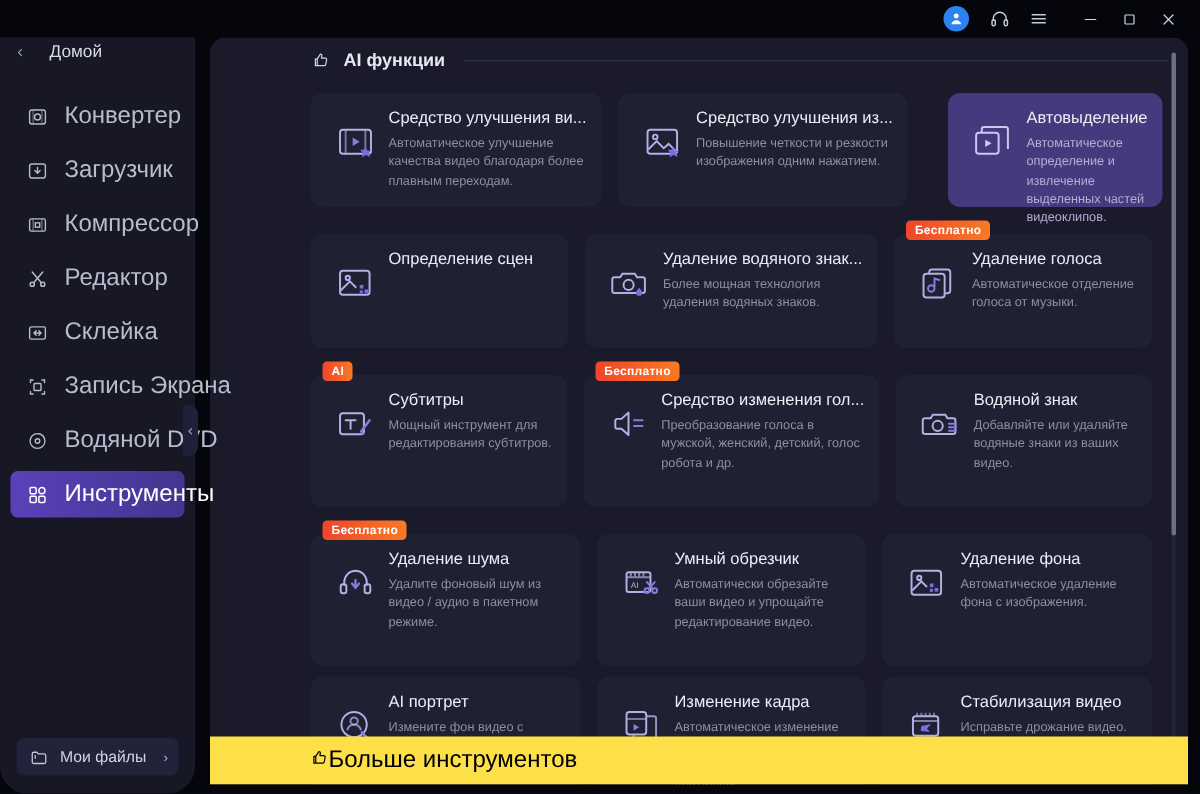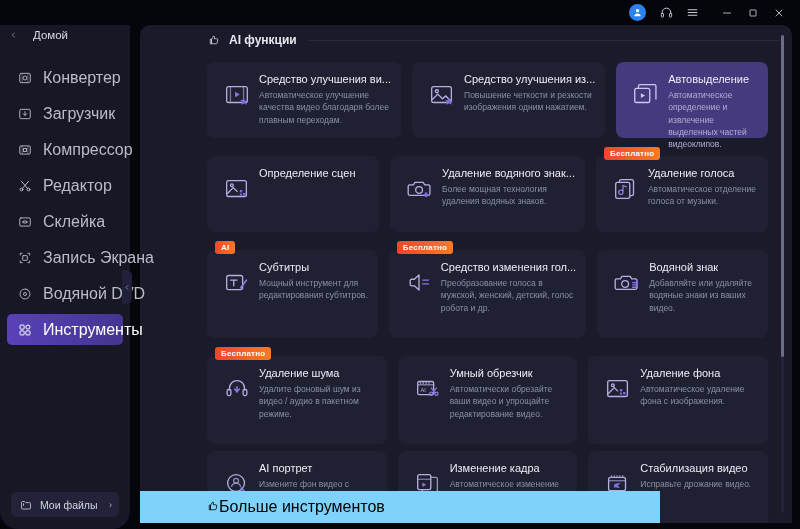--- a/index.html
+++ b/index.html
@@ -143,20 +143,21 @@
     background: #202033;
     border-radius: 8px;
     height: 76px;
     padding: 11px 10px 8px 10px;
     display: flex; align-items: flex-start;
     overflow: visible;
   }
   .card.tall { height: 88px; }
   .card.selected {
     background: #453a7e;
+    margin-left: 16px;
   }
   .card .cicon {
     flex: 0 0 40px;
     width: 40px; height: 40px;
     display: flex; align-items: center; justify-content: center;
     color: #c8c2e8;
     margin-top: 2px;
   }
   .card .cbody { flex: 1; min-width: 0; padding-left: 2px; }
   .card .ctitle {
@@ -187,22 +188,22 @@
     background: #232338; border-radius: 2px;
   }
   .scroll-thumb {
     position: absolute; top: 0; left: 0;
     width: 3px; height: 322px;
     background: #6b6e85; border-radius: 2px;
   }
 
   .bottom-head {
     position: absolute; left: 0; bottom: 0;
-    width: 520px; height: 32px;
-    background: #7dd3fc;
+    width: 652px; height: 32px;
+    background: #fde047;
     display: flex; align-items: center;
     padding-left: 67px; padding-right: 11px;
   }
 </style>
 </head>
 <body>
 
 <div id="app">
 
   <div class="titlebar">

